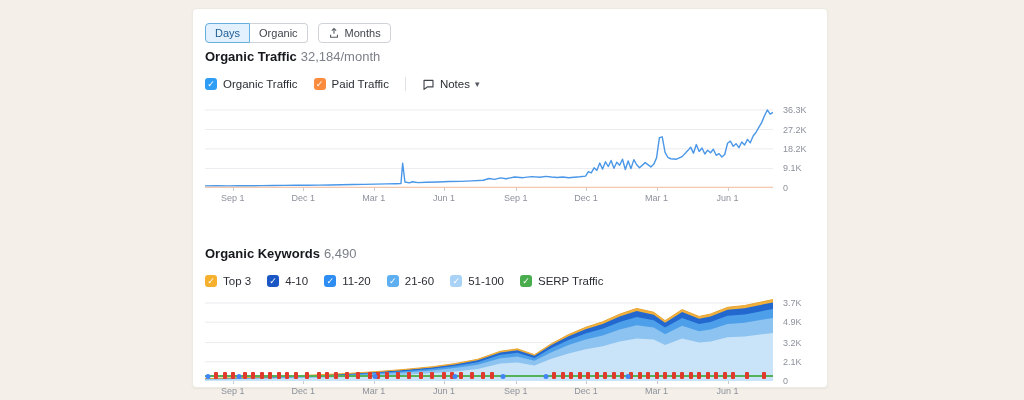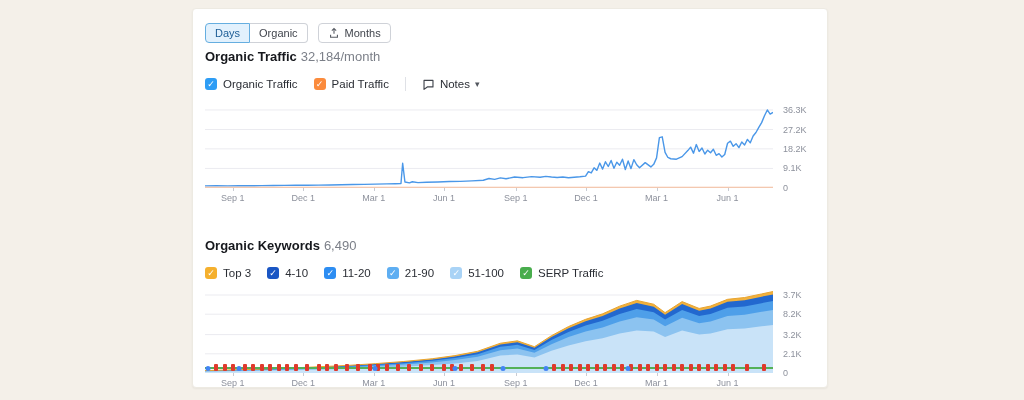--- a/index.html
+++ b/index.html
@@ -21,21 +21,21 @@
   .seg-btn:first-child { border-radius:4px 0 0 4px; }
   .seg-btn:last-child { border-radius:0 4px 4px 0; border-left:none; }
   .seg-btn.active { background:#e2f1fd; border-color:#65aee0; color:#1d5d96; position:relative; z-index:1; }
   .export-btn { display:flex; align-items:center; gap:5px; font-size:11px; color:#41454d;
     background:#fff; border:1px solid #cfd2d8; border-radius:4px; padding:3px 9px; cursor:pointer; }
 
   
   .section-title { margin-top:4px; font-size:13px; color:#16181d; }
   .section-title .t { font-weight:700; }
   .section-title .v { color:#7b7f88; font-weight:400; margin-left:4px; }
-  .kw-title { margin-top:32px; }
+  .kw-title { margin-top:40px; }
 
   
   .legend-row { margin-top:12px; height:16px; display:flex; align-items:center; gap:16px; }
   .legend-item { display:flex; align-items:center; gap:6px; cursor:pointer; }
   .cb { width:12px; height:12px; border-radius:3px; display:inline-flex; align-items:center; justify-content:center;
     color:#fff; font-size:9px; line-height:1; }
   .cb::after { content:"✓"; }
   .legend-label { font-size:11.5px; color:#2b2e35; }
   .legend-divider { width:1px; height:14px; background:#dfe1e6; }
   .notes { display:flex; align-items:center; gap:5px; cursor:pointer; }
@@ -159,21 +159,21 @@
       <span class="legend-item">
         <span class="cb" style="background-color: rgb(26, 86, 196);"></span>
         <span class="legend-label">4-10</span>
       </span>
       <span class="legend-item">
         <span class="cb" style="background-color: rgb(45, 141, 242);"></span>
         <span class="legend-label">11-20</span>
       </span>
       <span class="legend-item">
         <span class="cb" style="background-color: rgb(94, 174, 242);"></span>
-        <span class="legend-label">21-90</span>
+        <span class="legend-label">21-60</span>
       </span>
       <span class="legend-item">
         <span class="cb" style="background-color: rgb(169, 211, 246);"></span>
         <span class="legend-label">51-100</span>
       </span>
       <span class="legend-item">
         <span class="cb" style="background-color: rgb(73, 173, 77);"></span>
         <span class="legend-label">SERP Traffic</span>
       </span>
     </div>
@@ -252,21 +252,21 @@
             <div class="serp-marker" style="left: 6%; width: 5px; height: 5px; border-radius: 50%; background-color: rgb(66, 133, 244);"></div>
             <div class="serp-marker" style="left: 30%; width: 5px; height: 5px; border-radius: 50%; background-color: rgb(66, 133, 244);"></div>
             <div class="serp-marker" style="left: 44%; width: 5px; height: 5px; border-radius: 50%; background-color: rgb(66, 133, 244);"></div>
             <div class="serp-marker" style="left: 52.5%; width: 5px; height: 5px; border-radius: 50%; background-color: rgb(66, 133, 244);"></div>
             <div class="serp-marker" style="left: 60%; width: 5px; height: 5px; border-radius: 50%; background-color: rgb(66, 133, 244);"></div>
             <div class="serp-marker" style="left: 74.5%; width: 5px; height: 5px; border-radius: 50%; background-color: rgb(66, 133, 244);"></div>
           </div>
       </div>
       <div class="ylabels">
           <span class="ylabel" style="top: 7.14286%;">3.7K</span>
-          <span class="ylabel" style="top: 30%;">8.2K</span>
+          <span class="ylabel" style="top: 30%;">4.9K</span>
           <span class="ylabel" style="top: 54.2857%;">3.2K</span>
           <span class="ylabel" style="top: 77.1429%;">2.1K</span>
           <span class="ylabel" style="top: 100%;">0</span>
         </div>
       <div class="xaxis">
           <span class="xtick-mark" style="left: 4.9%;"></span>
           <span class="xtick-label" style="left: 4.9%;">Sep 1</span>
           <span class="xtick-mark" style="left: 17.3%;"></span>
           <span class="xtick-label" style="left: 17.3%;">Dec 1</span>
           <span class="xtick-mark" style="left: 29.7%;"></span>

